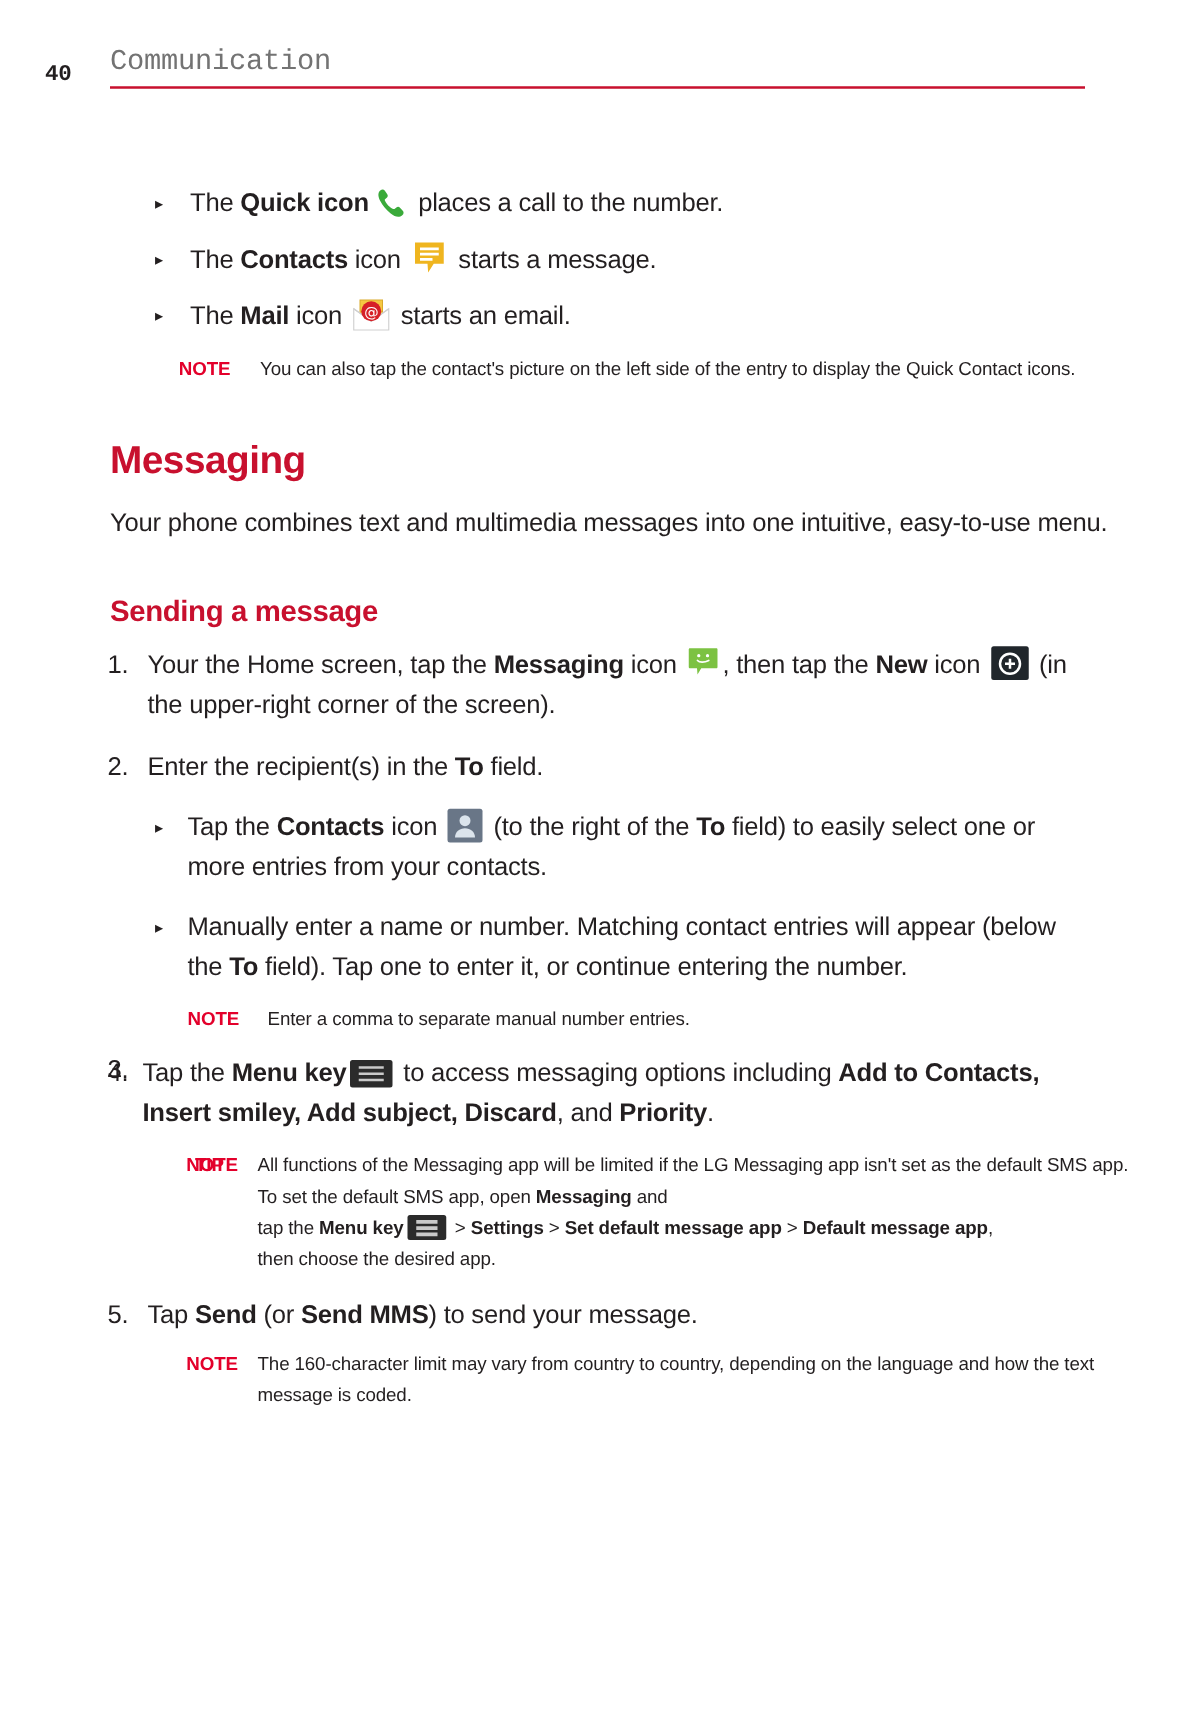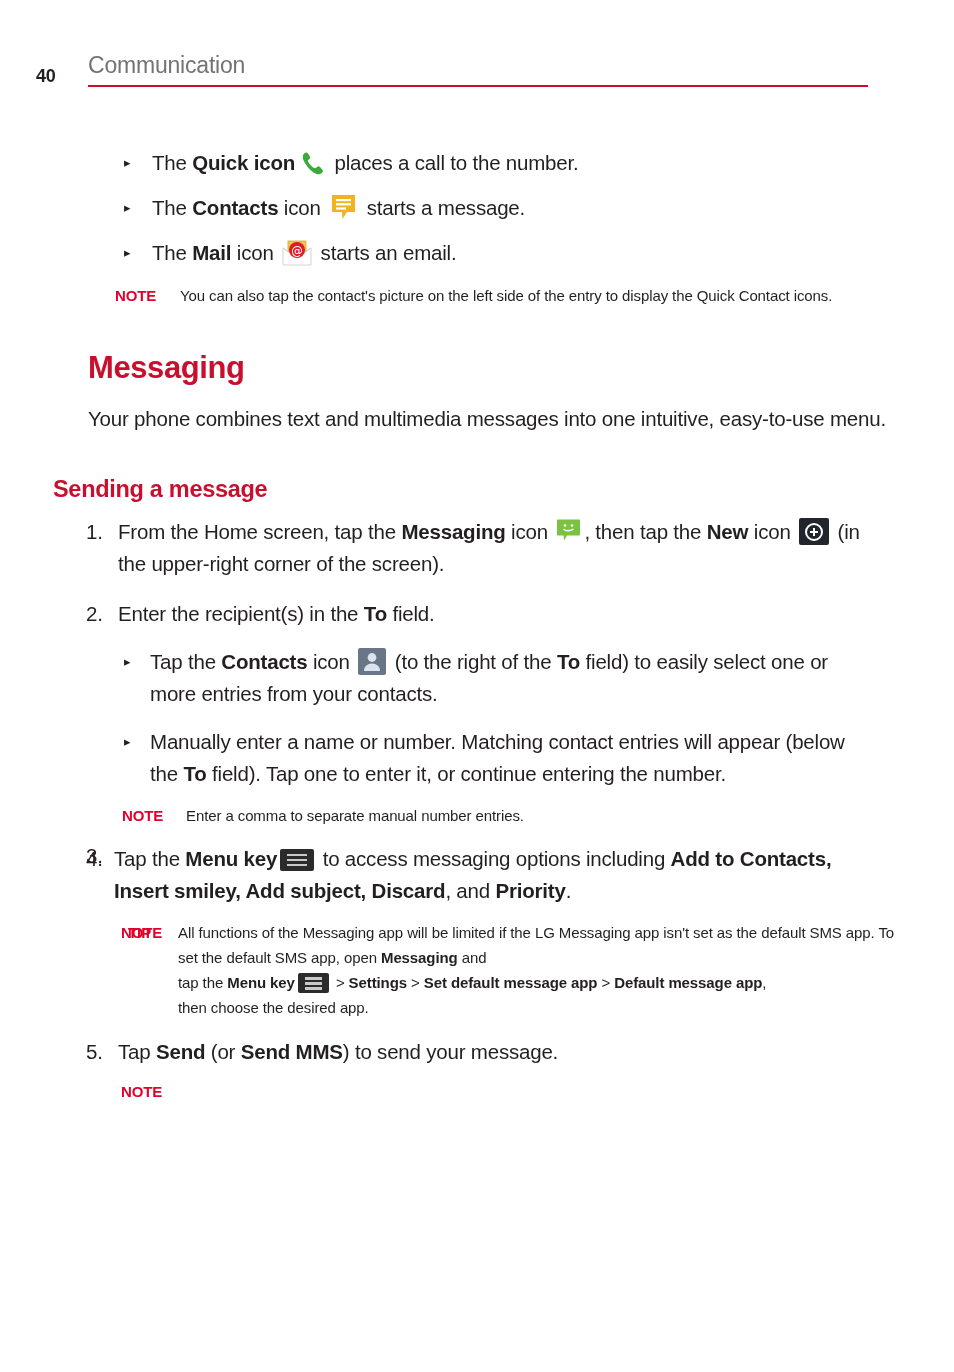--- a/index.html
+++ b/index.html
@@ -12,24 +12,25 @@
     height: 1372px;
     font-family: "Liberation Sans", sans-serif;
     color: #231f20;
     position: relative;
     overflow: hidden;
   }
 
   
   .page-header {
     position: absolute;
-    top: 52px;
+    top: 36px;
     left: 0;
     width: 858px;
     height: 40px;
+    font-family: Liberation Mono, monospace;
   }
   .page-number {
     position: absolute;
     left: 36px;
     top: 14px;
     font-size: 18px;
     font-weight: bold;
     color: #231f20;
     letter-spacing: -0.3px;
   }
@@ -100,22 +101,22 @@
     font-size: 31px;
     font-weight: bold;
     margin: 0;
     padding-left: 88px;
     letter-spacing: -0.4px;
   }
   .h2-red {
     color: #c8102e;
     font-size: 23.5px;
     font-weight: bold;
-    margin: 12px;
-    padding-left: 41px;
+    margin: 0;
+    padding-left: 88px;
     letter-spacing: -0.3px;
   }
   .body-para {
     padding-left: 88px;
     font-size: 20.5px;
     line-height: 32px;
     letter-spacing: -0.2px;
   }
 
   
@@ -137,20 +138,21 @@
     line-height: 32px;
   }
 
   
   .note-block {
     position: relative;
     font-size: 15px;
     line-height: 25px;
     letter-spacing: -0.1px;
     color: #231f20;
+    margin-left: 28px;
   }
   .note-label {
     position: absolute;
     top: 0;
     font-weight: bold;
     color: #e3002b;
     font-size: 15px;
     line-height: 25px;
   }
   .note-body { display: block; }
@@ -308,21 +310,21 @@
     <span class="note-body">You can also tap the contact's picture on the left side of the entry to display the Quick Contact icons.</span>
   </div>
 
   <h1 class="h1-red" style="margin-top:42px;">Messaging</h1>
 
   <p class="body-para" style="margin-top:17px; margin-bottom:0;">Your phone combines text and multimedia messages into one intuitive, easy-to-use menu.</p>
 
   <h2 class="h2-red" style="margin-top:41px;">Sending a message</h2>
 
   <div class="step" style="margin-top:13px;">
-    <span class="num">1.</span><span>From the Home screen, tap the </span><b>Messaging</b><span> icon </span><span class="ico icon-messaging"><svg viewBox="0 0 25 25">
+    <span class="num">1.</span><span>Your the Home screen, tap the </span><b>Messaging</b><span> icon </span><span class="ico icon-messaging"><svg viewBox="0 0 25 25">
           <path d="M2 1.5h21c0.6 0 1 0.4 1 1v14c0 0.6-0.4 1-1 1h-12l-3 5-0.4-5H2c-0.6 0-1-0.4-1-1v-14c0-0.6 0.4-1 1-1z" fill="#7cc242"></path>
           <circle cx="9" cy="7.5" r="1.3" fill="#ffffff"></circle>
           <circle cx="16" cy="7.5" r="1.3" fill="#ffffff"></circle>
           <path d="M8 11.4c1.5 1.8 5.5 1.8 9 0" stroke="#ffffff" stroke-width="1.4" fill="none" stroke-linecap="round"></path>
         </svg></span><span>, then tap the </span><b>New</b><span> icon </span><span class="ico icon-new"><span class="circ"></span></span><span> (in the upper-right corner of the screen).</span>
   </div>
 
   <div class="step" style="margin-top:18px;">
     <span class="num">2.</span><span>Enter the recipient(s) in the </span><b>To</b><span> field.</span>
   </div>
@@ -359,15 +361,16 @@
     <span class="note-label" style="left:121px;">NOTE</span>
     <span class="note-body"><span>All functions of the Messaging app will be limited if the LG Messaging app isn't set as the default SMS app. To set the default SMS app, open </span><b>Messaging</b><span> and</span><br><span>tap the </span><b>Menu key</b><span class="ico icon-menukey small"><span></span><span></span><span></span></span><span> &gt; </span><b>Settings</b><span> &gt; </span><b>Set default message app</b><span> &gt; </span><b>Default message app</b><span>,</span><br><span>then choose the desired app.</span></span>
   </div>
 
   <div class="step" style="margin-top:16px;">
     <span class="num">5.</span><span>Tap </span><b>Send</b><span> (or </span><b>Send MMS</b><span>) to send your message.</span>
   </div>
 
   <div class="note-block" style="margin-top:11px; padding-left:178px; padding-right:52px;">
     <span class="note-label" style="left:121px;">NOTE</span>
+    <span class="note-body">The 160-character limit may vary from country to country, depending on the language and how the text message is coded.</span>
   </div>
 
 </div>
 
 </body></html>

